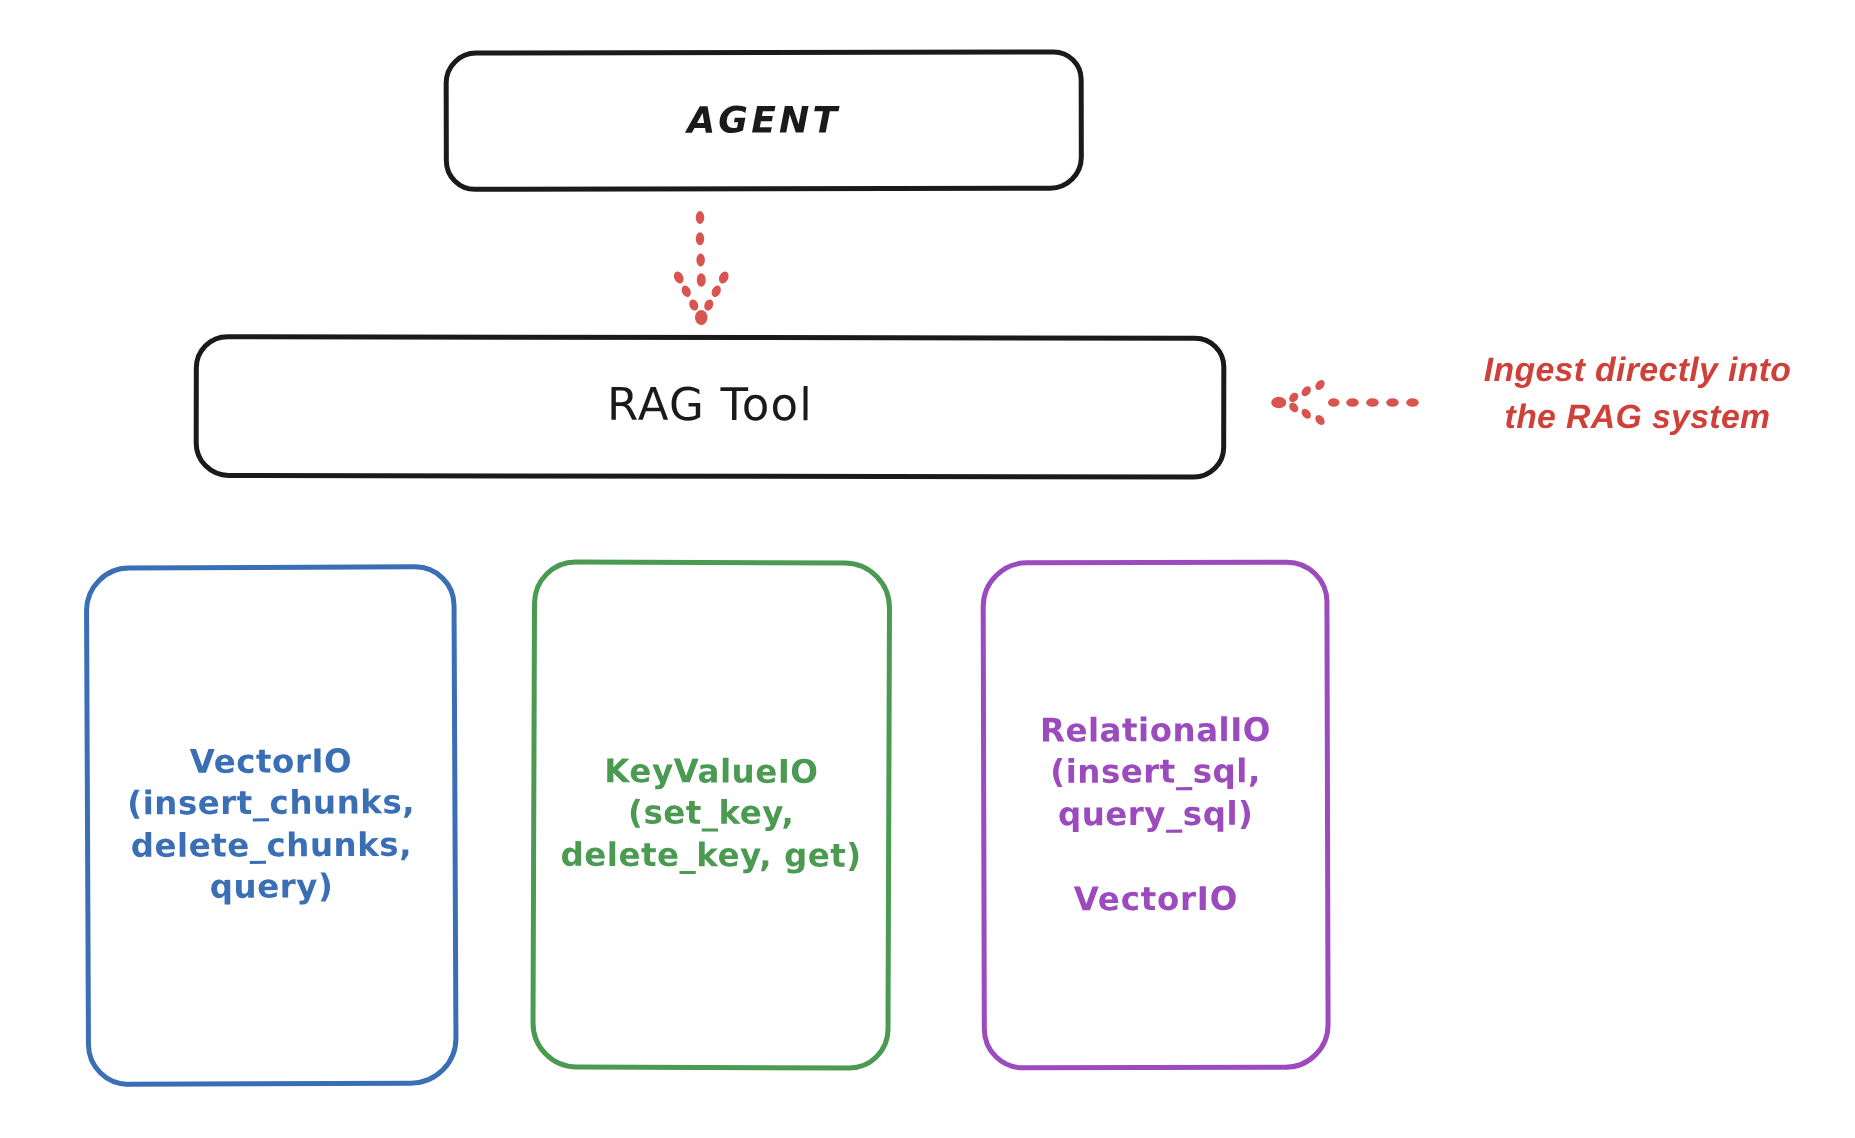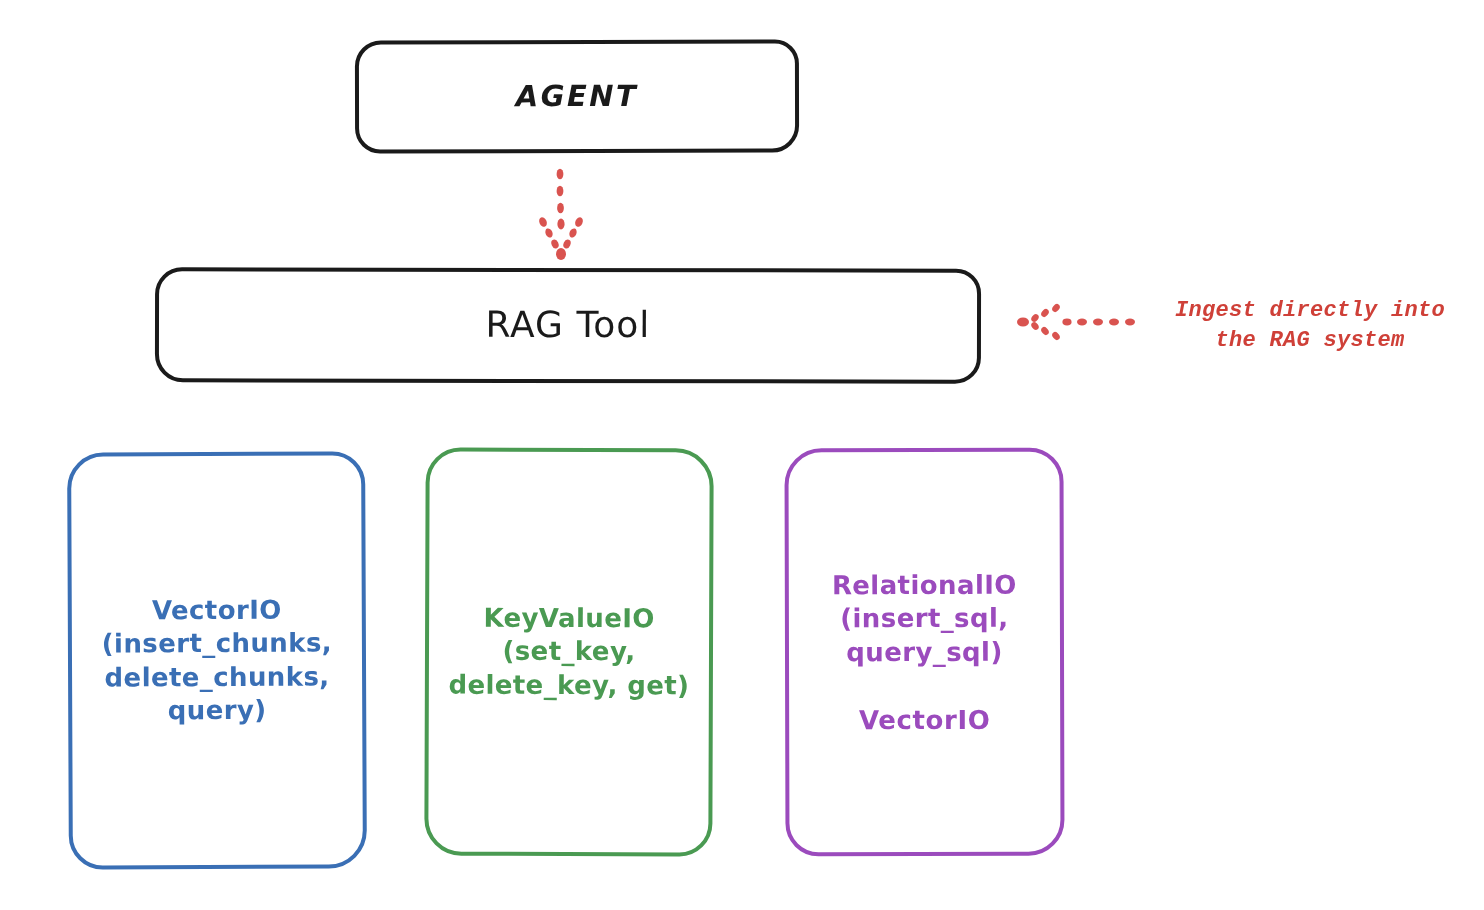--- a/index.html
+++ b/index.html
@@ -37,21 +37,21 @@
 
   
   .sketch {
     border-style: solid;
   }
 
   
   #agent-box {
     left: 355px;
     top: 40px;
-    width: 444px;
+    width: 512px;
     height: 113px;
     border: 4px solid #1a1a1a;
     border-radius: 26px 24px 27px 25px;
     transform: rotate(-0.12deg);
   }
   #agent-box .node-label {
     font-family: "DejaVu Sans", sans-serif;
     font-size: 29px;
     font-style: italic;
     font-weight: 700;
@@ -144,25 +144,25 @@
     left: 1012px;
     top: 292px;
     width: 125px;
     height: 60px;
   }
 
   
   #ingest-note {
     position: absolute;
     left: 1140px;
-    top: 296px;
+    top: 278px;
     width: 340px;
     color: #cf4038;
-    font-family: Liberation Mono, monospace;
-    font-size: 22px;
+    font-family: Liberation Sans, sans-serif;
+    font-size: 27px;
     font-style: italic;
     font-weight: 600;
     line-height: 1.38;
     letter-spacing: 0.3px;
     text-align: center;
     white-space: pre-line;
   }
 </style>
 </head>
 <body>

